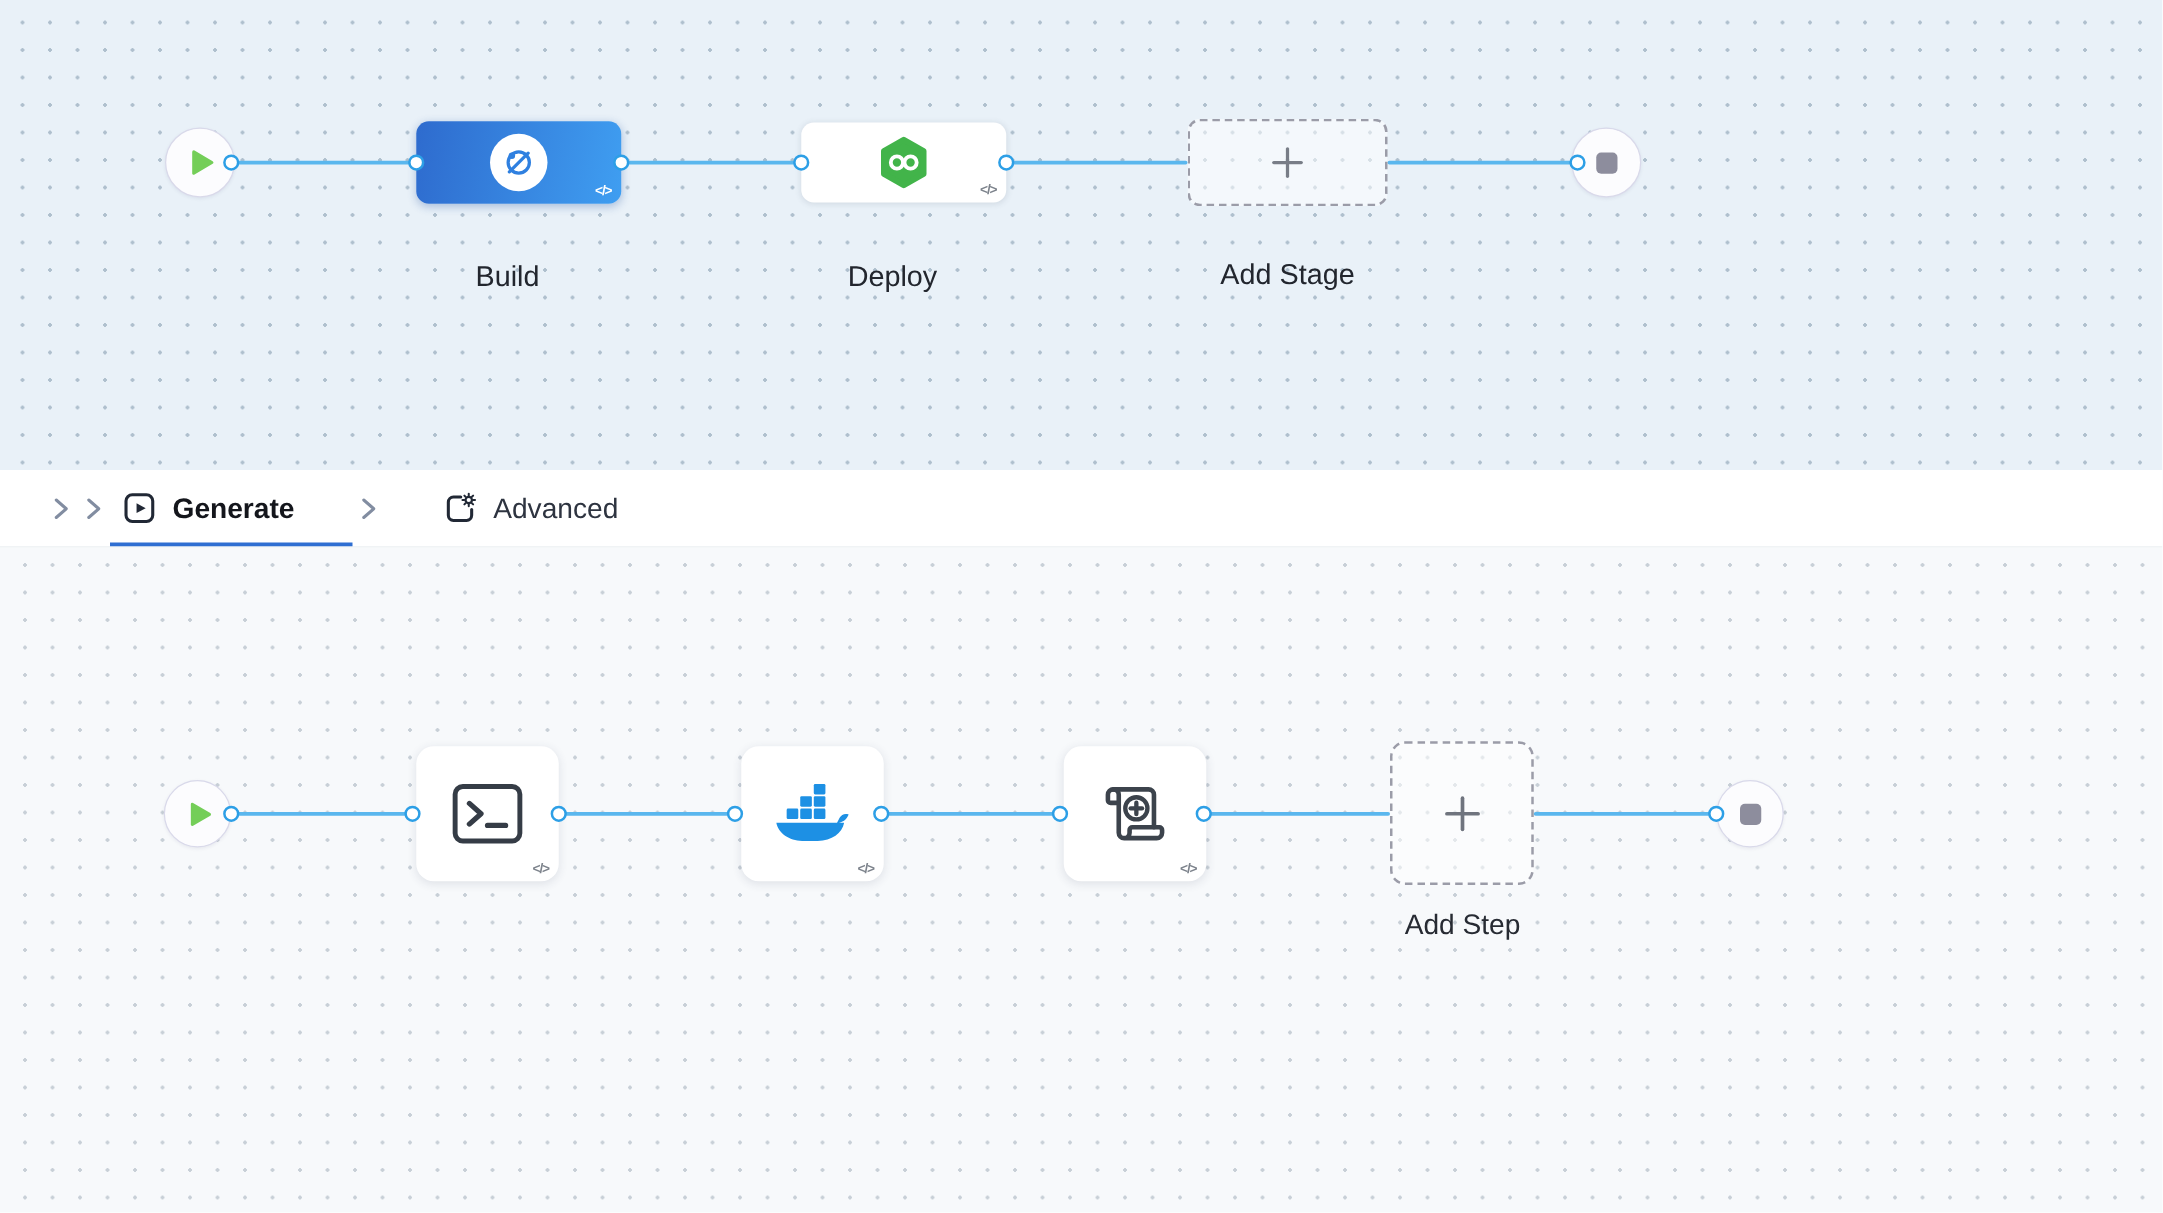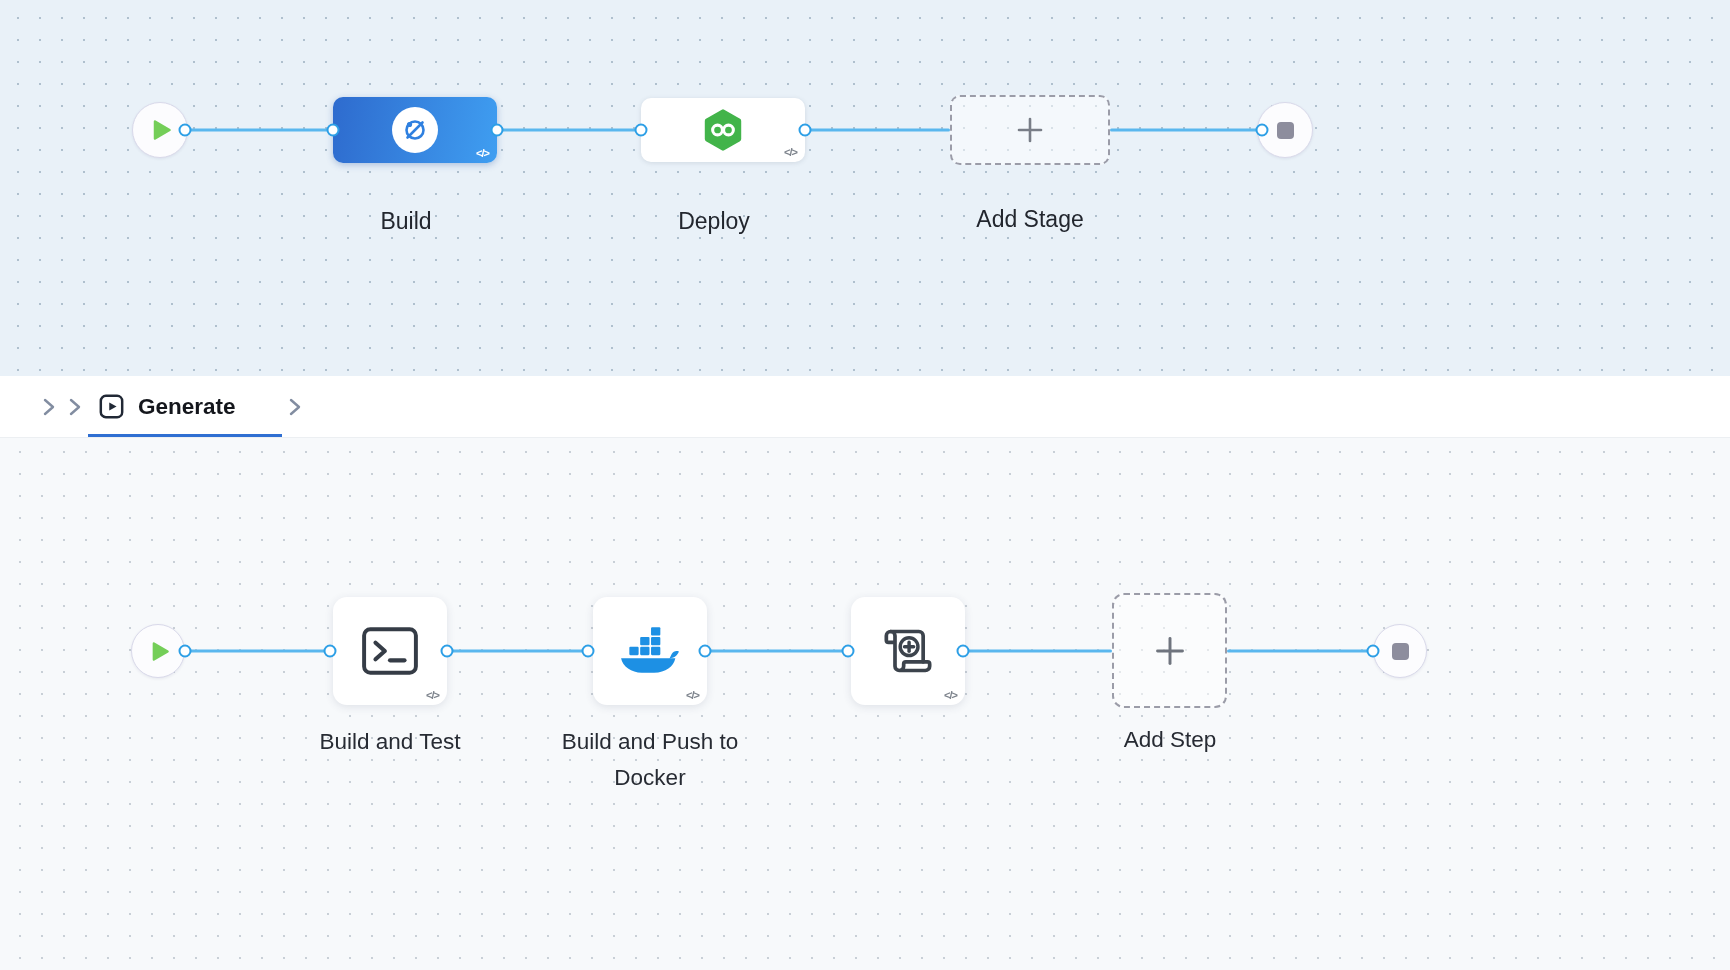--- a/index.html
+++ b/index.html
@@ -156,20 +156,37 @@
       </svg>
       <span>Generate</span>
     </div>
 
     <span class="sep">
       <svg width="14" height="20" viewBox="0 0 14 20">
         <path d="M3 3 L11 10 L3 17" fill="none" stroke="#828da1" stroke-width="2.4" stroke-linecap="round" stroke-linejoin="round"></path>
       </svg>
     </span>
 
+    <div class="tab">
+      <svg width="28" height="28" viewBox="0 0 24 24">
+        <path d="M20 12.5 V16.5 a3.5 3.5 0 0 1 -3.5 3.5 H7.5 a3.5 3.5 0 0 1 -3.5 -3.5 V7.5 a3.5 3.5 0 0 1 3.5 -3.5 H12.5" fill="none" stroke="#212835" stroke-width="2.1" stroke-linecap="round"></path>
+        <circle cx="18" cy="6" r="2.2" fill="none" stroke="#212835" stroke-width="1.5"></circle>
+        <g stroke="#212835" stroke-width="1.4" stroke-linecap="round">
+          <line x1="18" y1="1.7" x2="18" y2="2.9"></line>
+            <line x1="18" y1="9.1" x2="18" y2="10.3"></line>
+          <line x1="13.7" y1="6" x2="14.9" y2="6"></line>
+            <line x1="21.1" y1="6" x2="22.3" y2="6"></line>
+          <line x1="15" y1="3" x2="15.8" y2="3.8"></line>
+            <line x1="20.2" y1="8.2" x2="21" y2="9"></line>
+          <line x1="21" y1="3" x2="20.2" y2="3.8"></line>
+            <line x1="15.8" y1="8.2" x2="15" y2="9"></line>
+        </g>
+      </svg>
+      <span>Advanced</span>
+    </div>
   </div>
 
   <div class="canvas canvas-bottom">
 
     <div class="line" style="left:185px;top:213px;width:145px;"></div>
     <div class="line" style="left:447px;top:213px;width:141px;"></div>
     <div class="line" style="left:705px;top:213px;width:143px;"></div>
     <div class="line" style="left:963px;top:213px;width:149px;"></div>
     <div class="line" style="left:1227px;top:213px;width:146px;"></div>
 
@@ -229,18 +246,16 @@
 
     <div class="dot" style="left:185px;top:213px;"></div>
     <div class="dot" style="left:330px;top:213px;"></div>
     <div class="dot" style="left:447px;top:213px;"></div>
     <div class="dot" style="left:588px;top:213px;"></div>
     <div class="dot" style="left:705px;top:213px;"></div>
     <div class="dot" style="left:848px;top:213px;"></div>
     <div class="dot" style="left:963px;top:213px;"></div>
     <div class="dot" style="left:1373px;top:213px;"></div>
 
-    <div class="step-label" style="left:390px;top:286px;">Build and Test</div>
-    <div class="step-label" style="left:650px;top:286px;">Build and Push to Docker</div>
     <div class="step-label" style="left:1170px;top:284px;">Add Step</div>
   </div>
 
 </div>
 
 </body></html>

